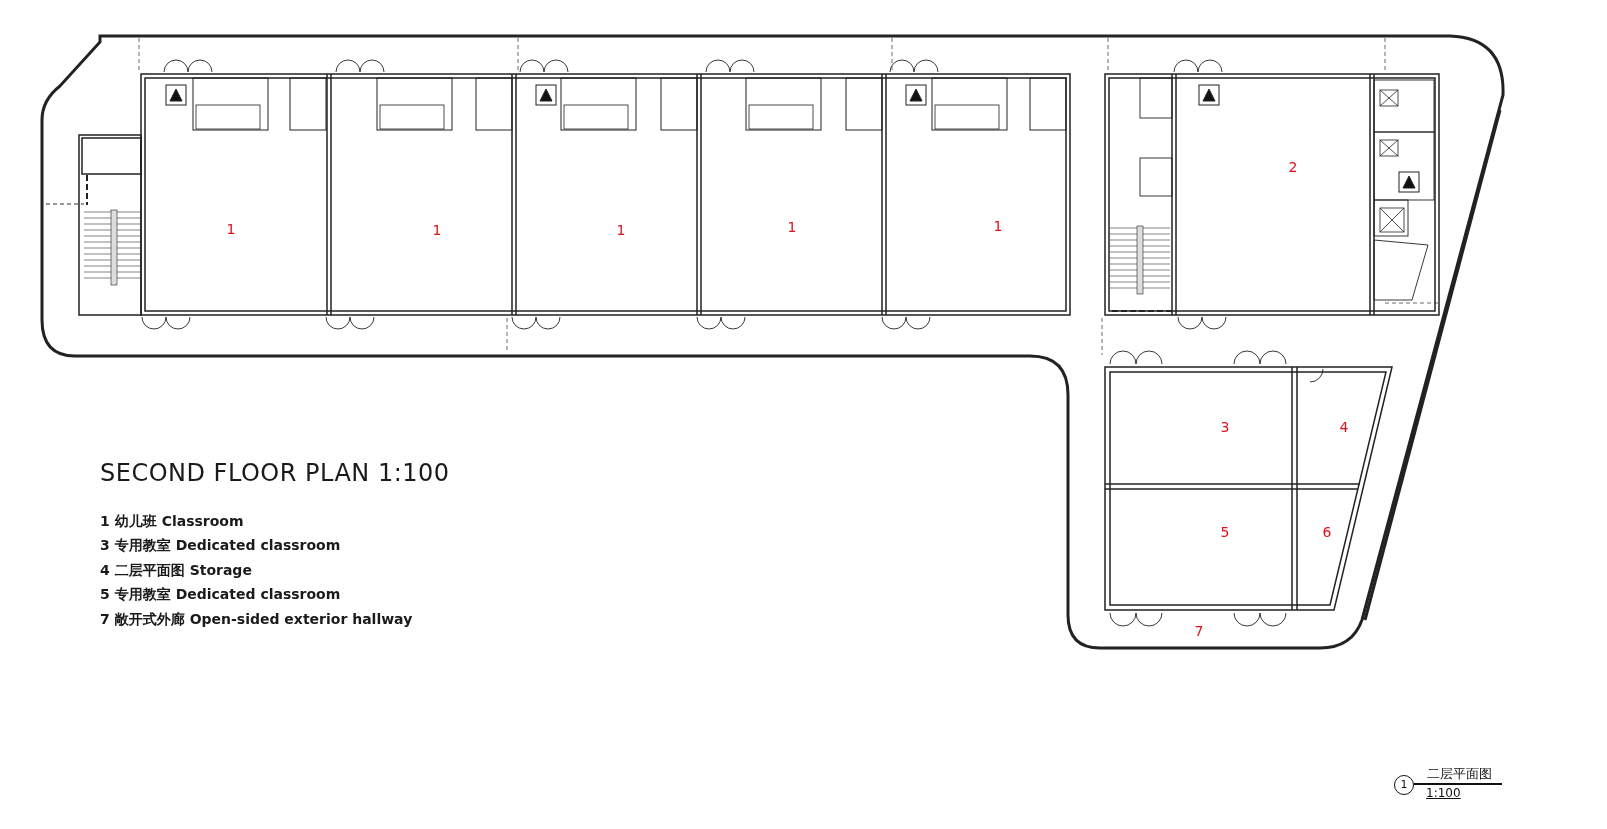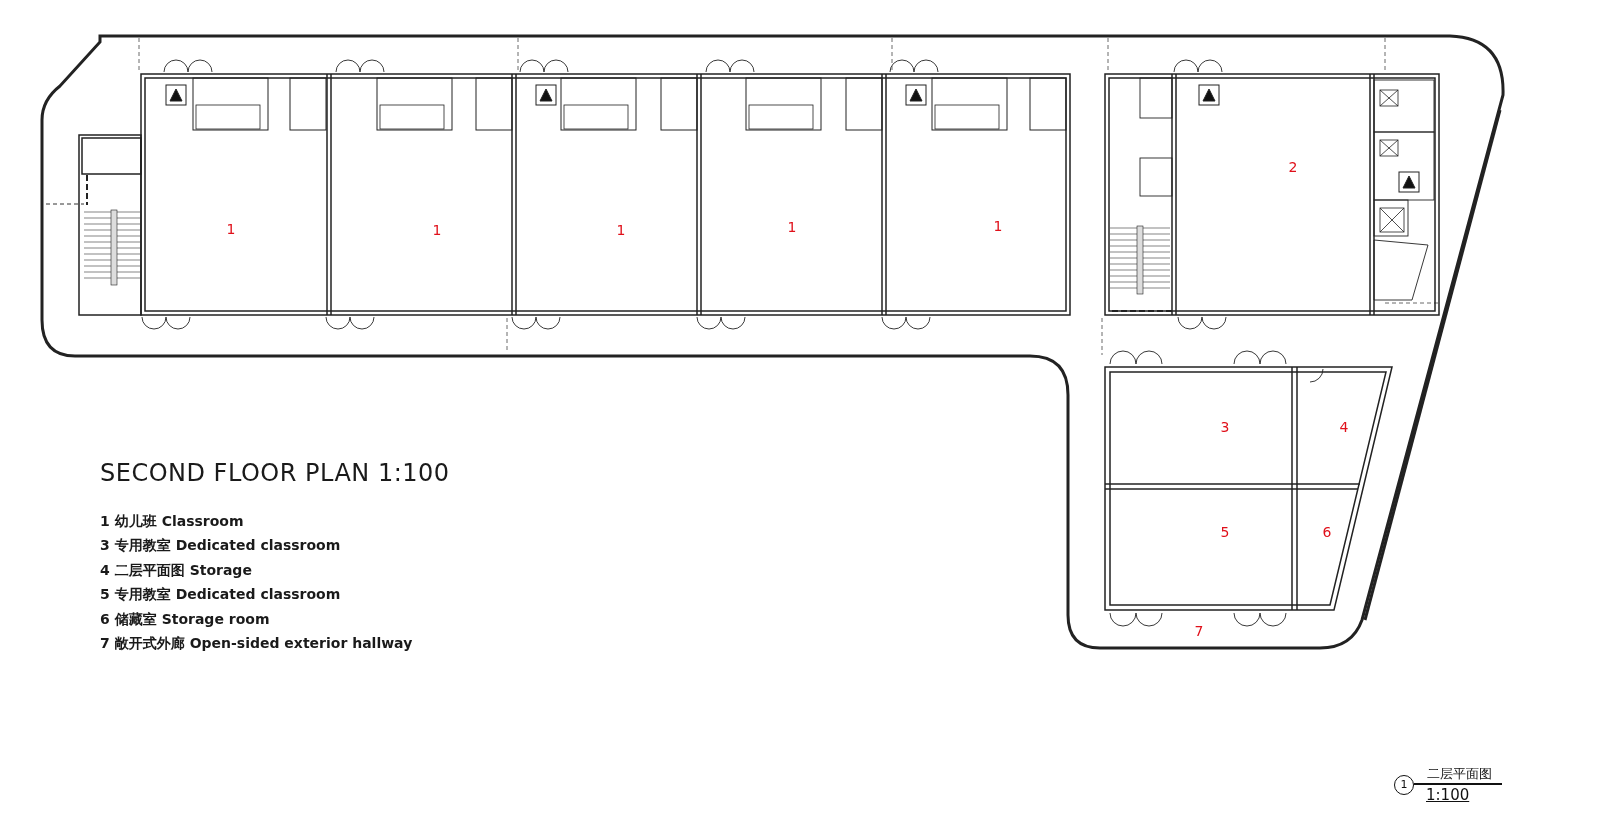--- a/index.html
+++ b/index.html
@@ -7,21 +7,21 @@
   #plan{position:absolute;left:0;top:0;width:1607px;height:829px;}
   .title{position:absolute;left:100px;top:459px;font-size:24px;color:#1a1a1a;letter-spacing:0.5px;font-family:"DejaVu Sans",sans-serif;text-align:right;}
   .legend{position:absolute;left:100px;top:511px;margin:0;padding:0;list-style:none;font-size:14px;color:#1a1a1a;font-weight:bold;}
   .legend li{height:24.4px;line-height:20px;white-space:nowrap;}
   .legend .num{margin-right:5px;}
   .room-num{position:absolute;font-size:14px;color:#e0101a;font-family:"DejaVu Sans",sans-serif;transform:translate(-50%,-50%);}
   .scale-badge{position:absolute;left:1394px;top:775px;}
   .scale-circle{position:absolute;left:0;top:0;width:18px;height:18px;border:1.5px solid #111;border-radius:50%;font-size:11px;line-height:18px;text-align:center;color:#111;}
   .scale-cn{position:absolute;left:33px;top:-10px;font-size:13px;color:#111;font-family:Liberation Mono, monospace;white-space:nowrap;}
   .scale-line{position:absolute;left:20px;top:8px;width:88px;height:2px;background:#111;}
-  .scale-ratio{position:absolute;left:32px;top:11px;font-size:15px;color:#111;font-family:"DejaVu Sans",sans-serif;text-decoration:underline;}
+  .scale-ratio{position:absolute;left:32px;top:11px;font-size:12px;color:#111;font-family:"DejaVu Sans",sans-serif;text-decoration:underline;}
 </style>
 </head>
 <body>
 
 <svg id="plan" viewBox="0 0 1607 829" xmlns="http://www.w3.org/2000/svg">
 
   <path d="M100,36 L1450,36 Q1505,38 1503,95 L1362,620 Q1352,648 1320,648 L1100,648 Q1068,648 1068,615 L1068,395 Q1068,356 1030,356 L75,356 Q42,356 42,320 L42,120 Q42,100 60,86 L100,42 Z" fill="none" stroke="#222" stroke-width="3"></path>
 
   <g stroke="#222" fill="none" stroke-width="1.5">
     <rect x="141" y="74" width="929" height="241"></rect>
@@ -195,21 +195,20 @@
   <line x1="1500" y1="110" x2="1365" y2="620" stroke="#222" stroke-width="3"></line>
 </svg>
 
 <div class="title">SECOND FLOOR PLAN 1:100</div>
 
 <ul class="legend">
   <li><span class="num">1</span><span>幼儿班</span> <span>Classroom</span></li>
   <li><span class="num">3</span><span>专用教室</span> <span>Dedicated classroom</span></li>
   <li><span class="num">4</span><span>二层平面图</span> <span>Storage</span></li>
   <li><span class="num">5</span><span>专用教室</span> <span>Dedicated classroom</span></li>
-  <li><span class="num">6</span><span>储藏室</span> <span>Storage room</span></li>
   <li><span class="num">7</span><span>敞开式外廊</span> <span>Open-sided exterior hallway</span></li>
 </ul>
 
 <div class="room-num" style="left:231px;top:229px">1</div>
 <div class="room-num" style="left:437px;top:230px">1</div>
 <div class="room-num" style="left:621px;top:230px">1</div>
 <div class="room-num" style="left:792px;top:227px">1</div>
 <div class="room-num" style="left:998px;top:226px">1</div>
 <div class="room-num" style="left:1293px;top:167px">2</div>
 <div class="room-num" style="left:1225px;top:427px">3</div>

